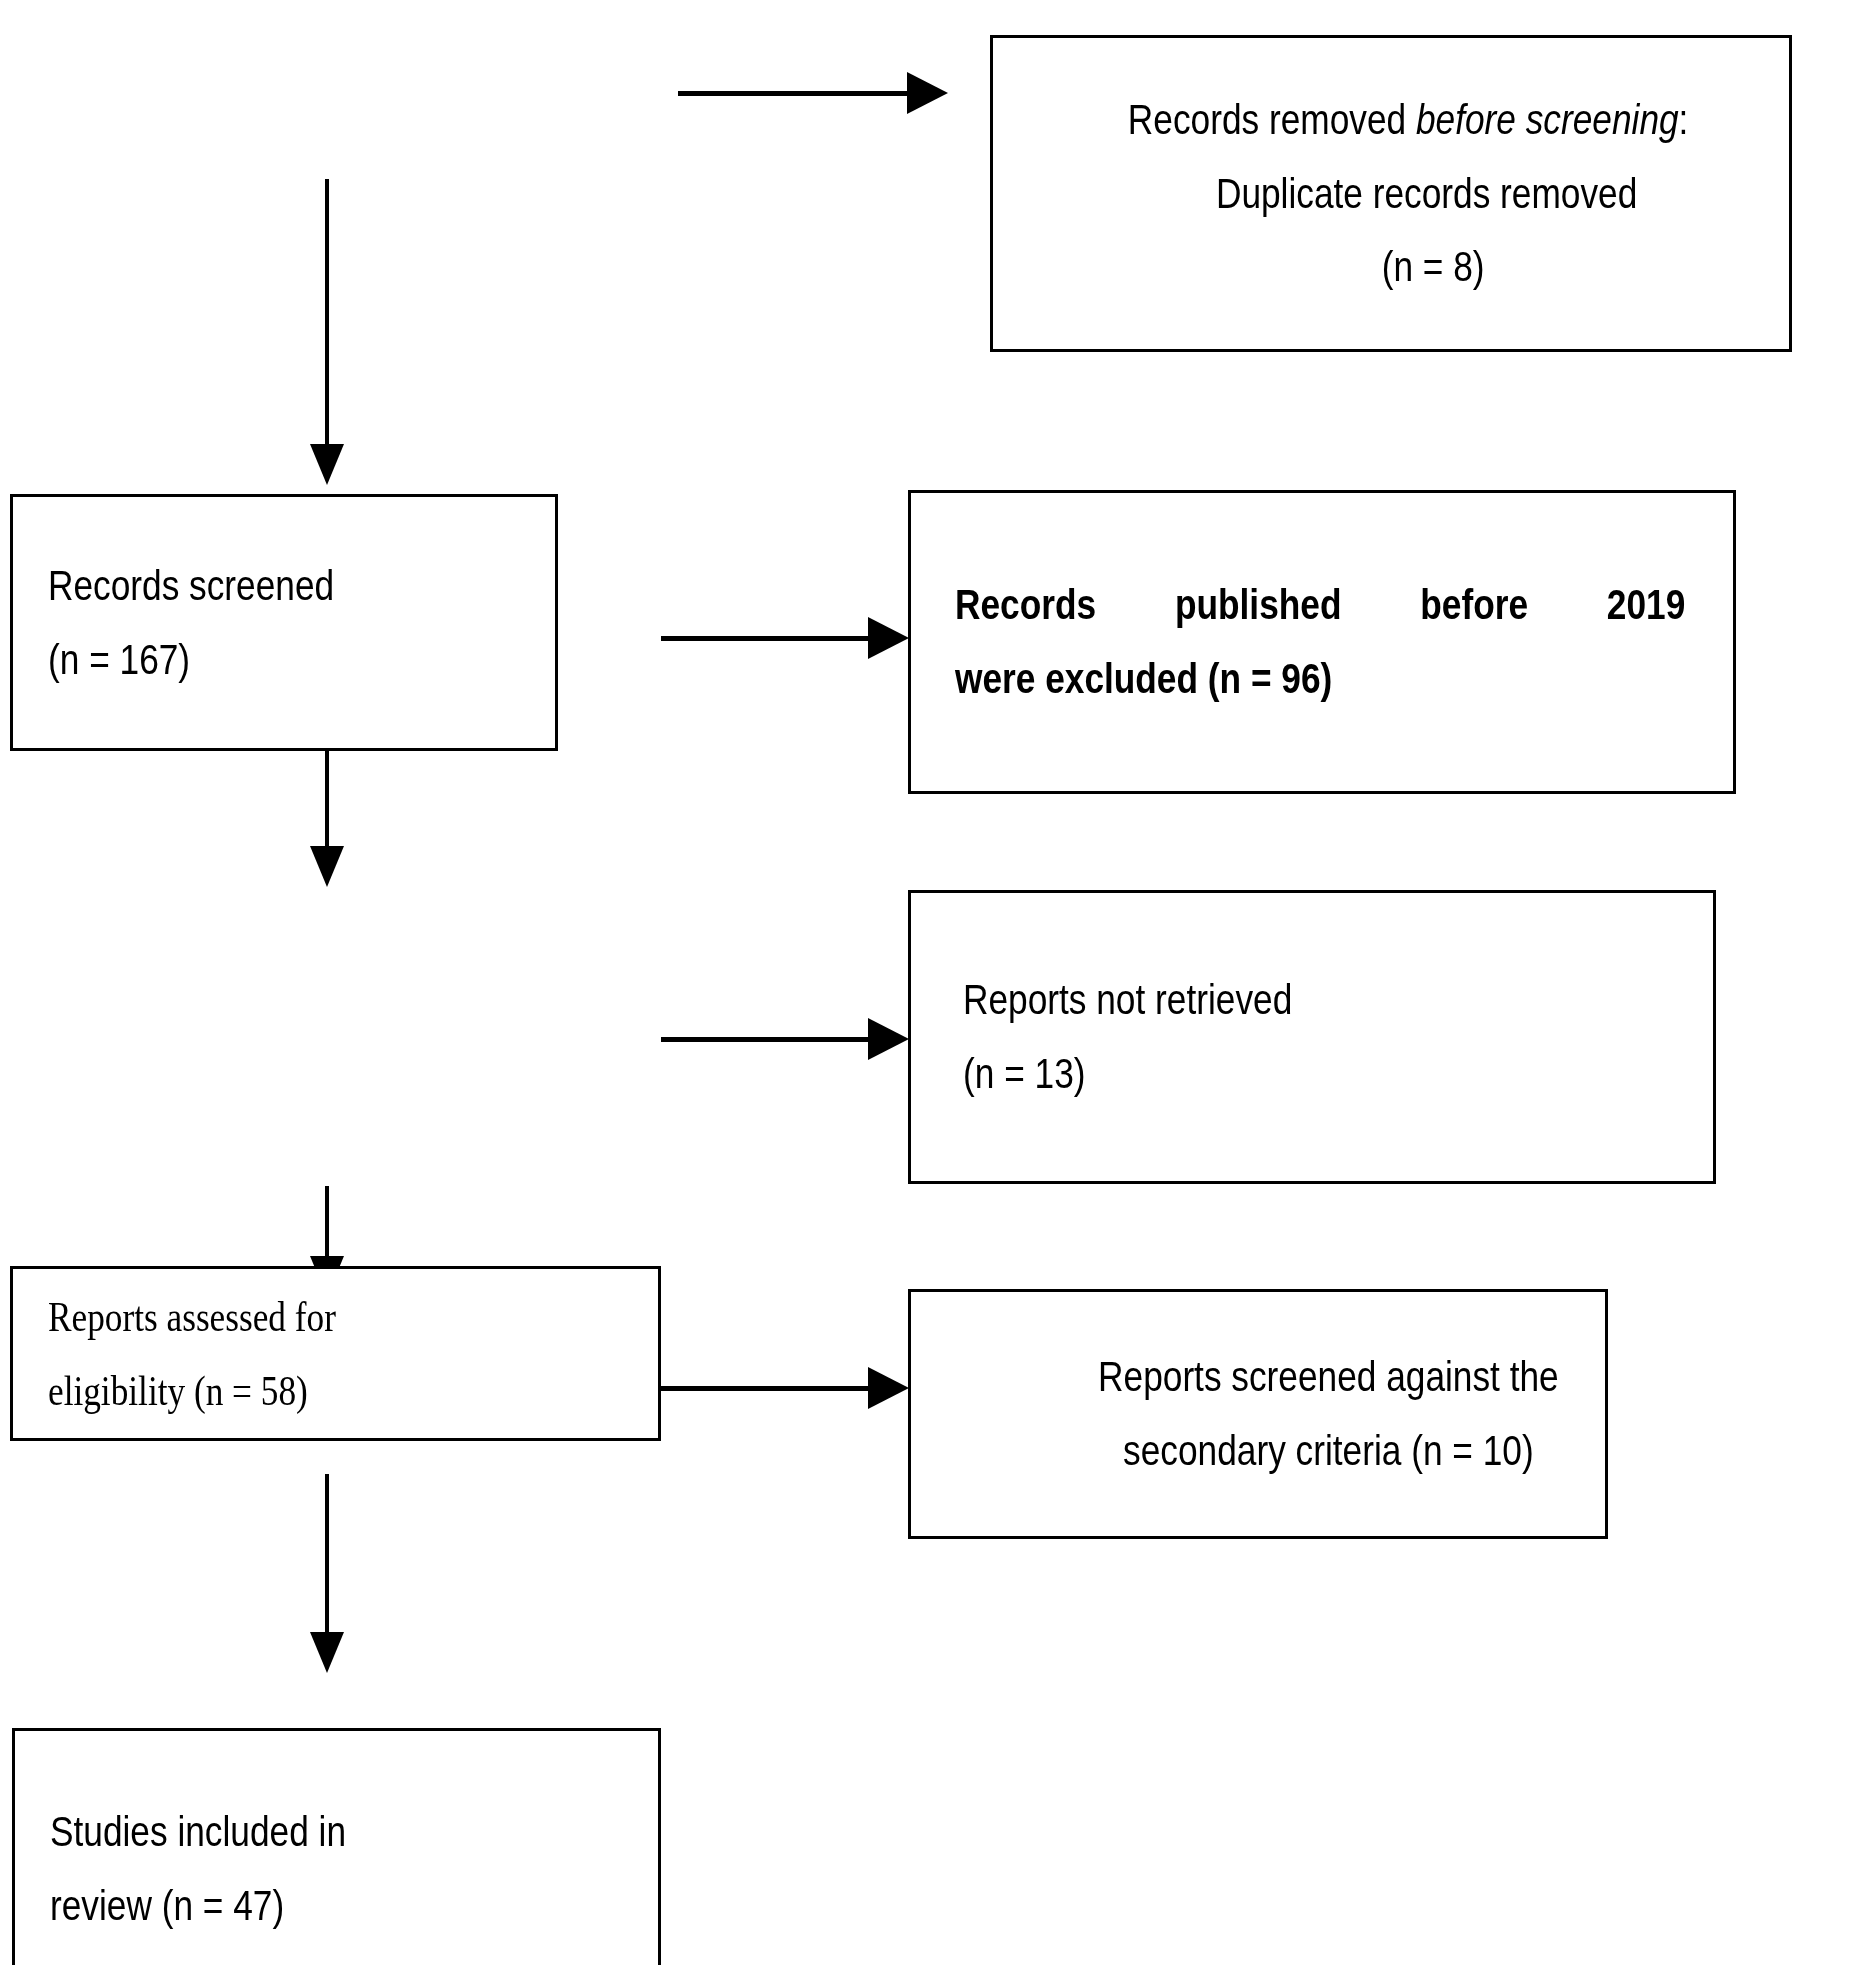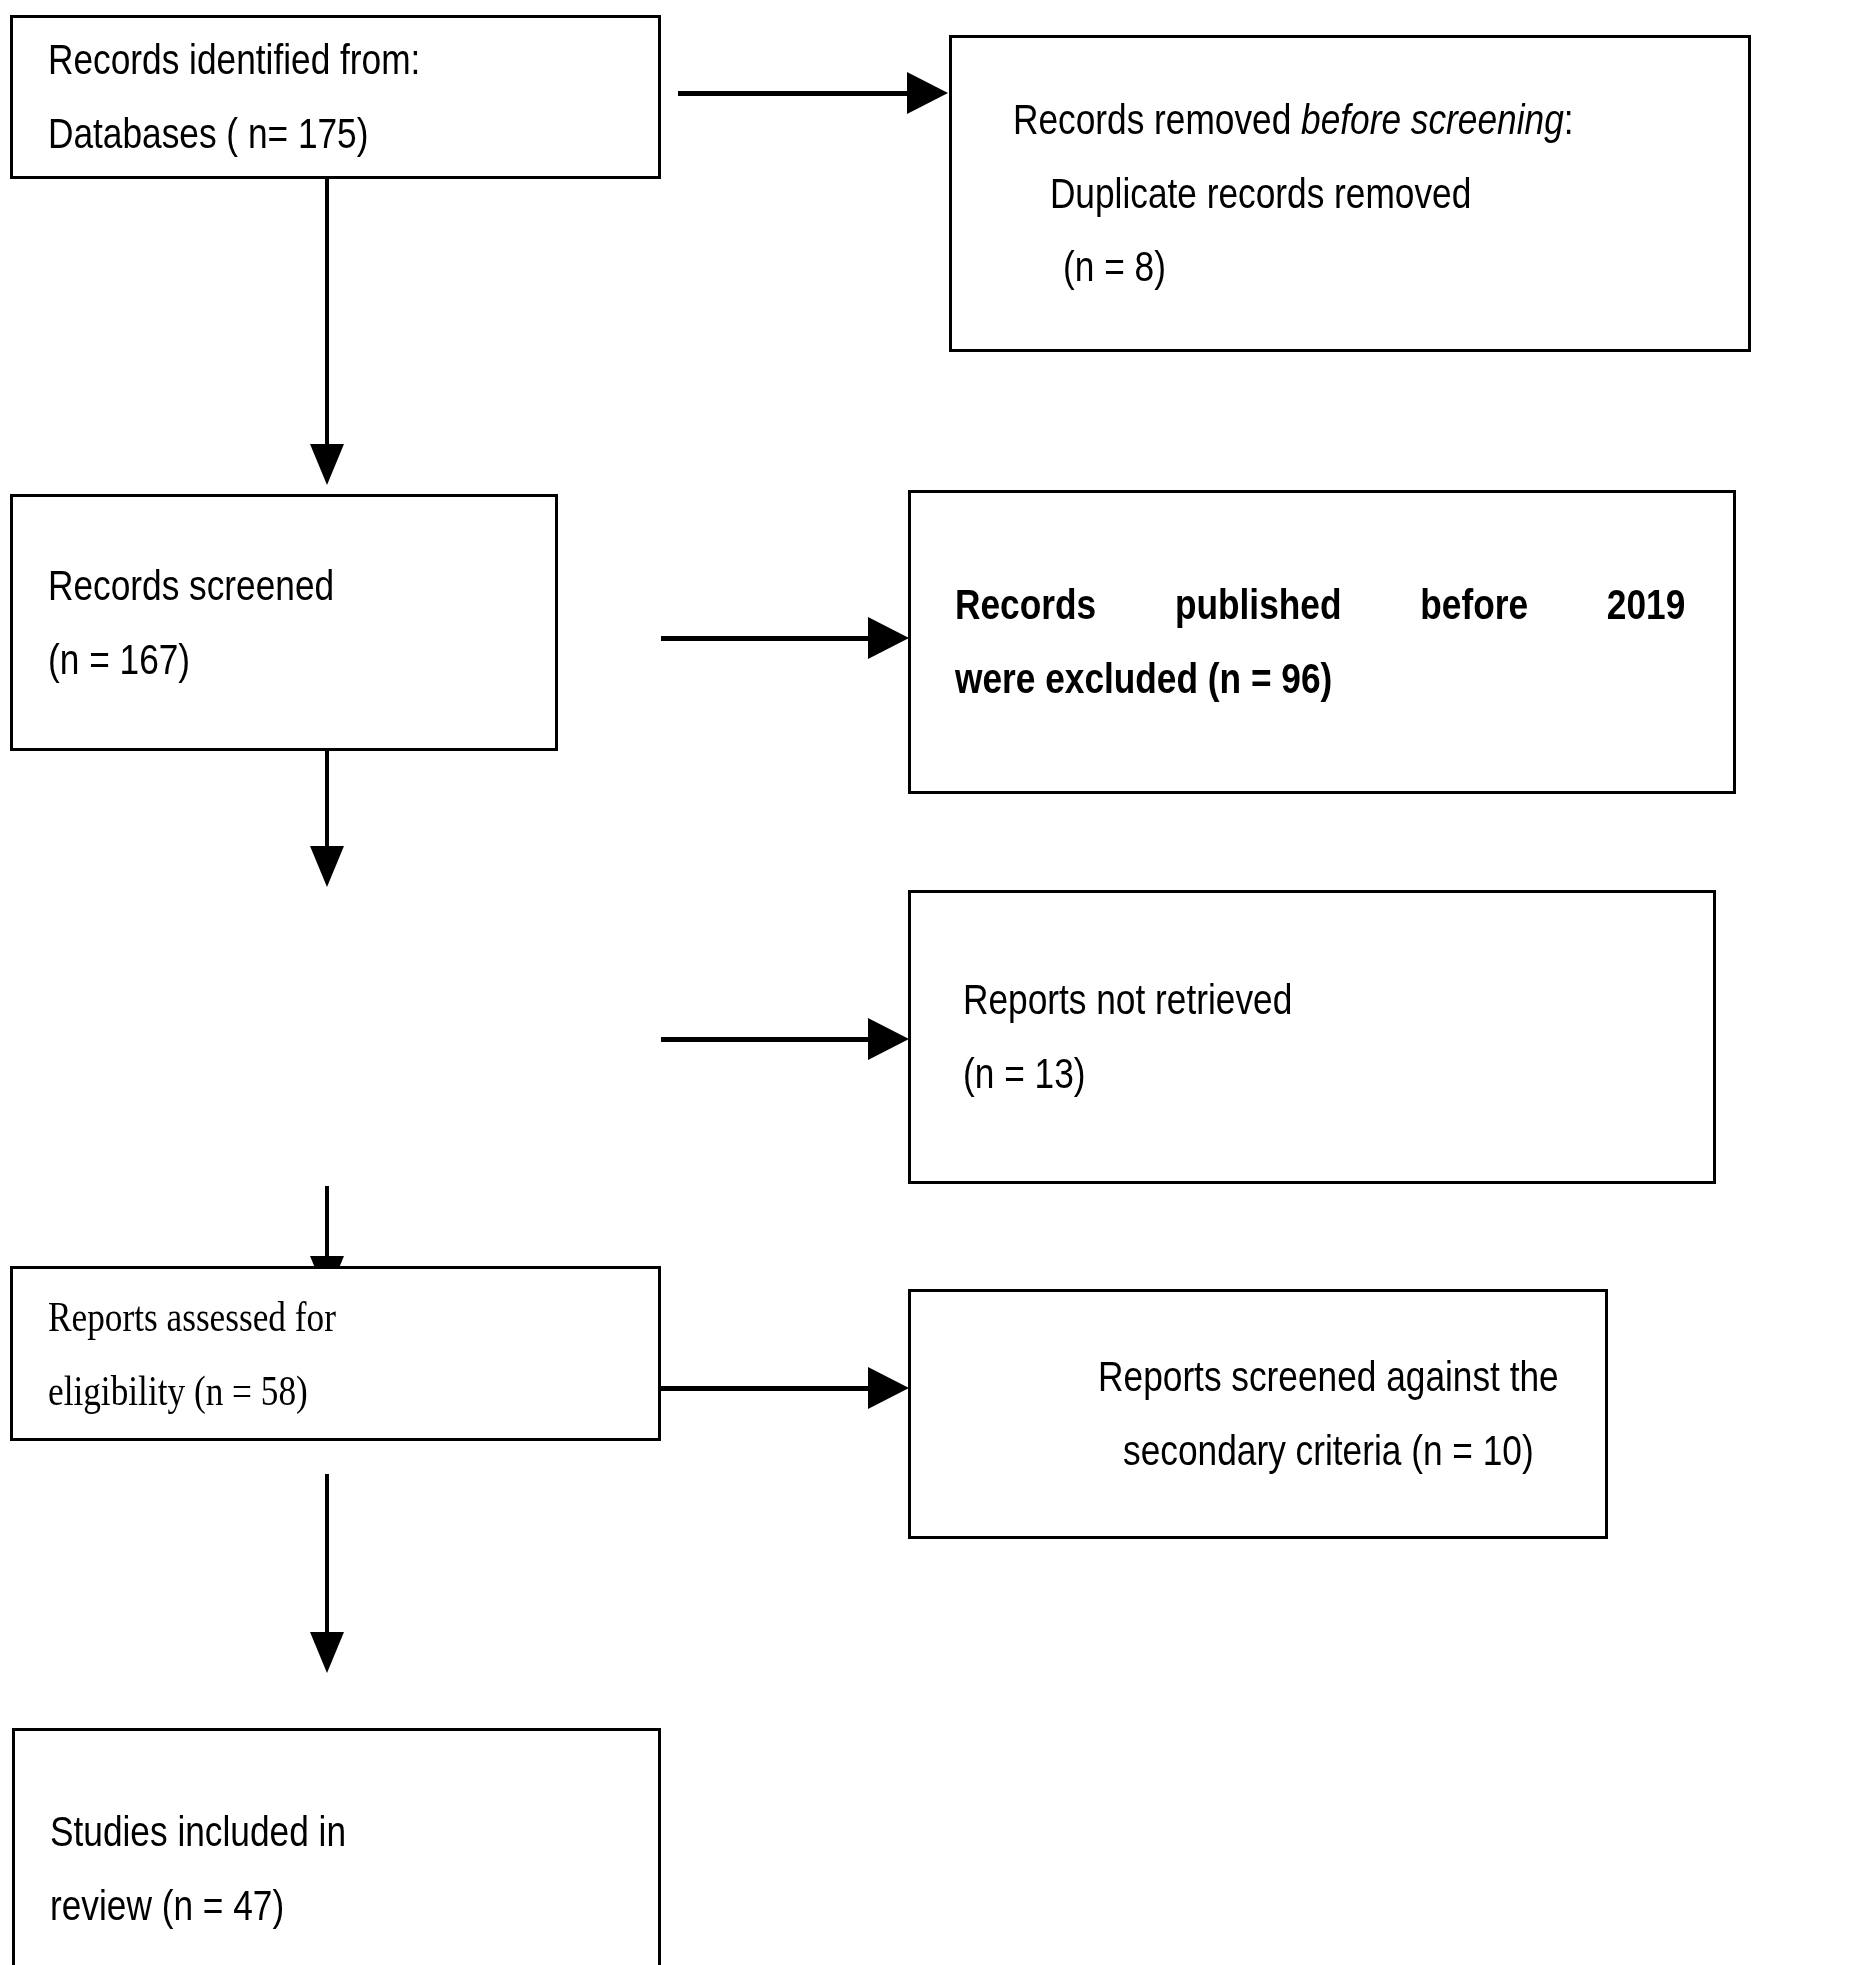--- a/index.html
+++ b/index.html
@@ -74,29 +74,25 @@
     border-top: 21.4px solid transparent;
     border-bottom: 21.4px solid transparent;
     border-left: 41px solid #000000;
   }
 </style>
 </head>
 <body>
 
 <div id="stage">
 
-  <div class="node pad-l" style="left:10px; top:15.4px; width:651px; height:164px;">
-    <div class="txt"><span>Records identified from:</span>
-<span>Databases ( n= 175)</span></div>
-  </div>
 
   <div class="hline" style="left:678px; top:91px; width:230px;"></div>
   <div class="arrow-right" style="left:907px; top:72px;"></div>
 
-  <div class="node pad-b2" style="left:949px; top:35px; width:802px; height:317px;">
+  <div class="node pad-b2" style="left:990px; top:35px; width:802px; height:317px;text-align:center;">
     <div class="txt"><span><span>Records removed </span><em>before screening</em><span>:</span></span>
 <span style="padding-left:45px">Duplicate records removed</span>
 <span style="padding-left:61px">(n = 8)</span></div>
   </div>
 
   <div class="vline" style="left:325px; top:179px; height:267px;"></div>
   <div class="arrow-down" style="left:310px; top:444px;"></div>
 
   <div class="node pad-l" style="left:10px; top:494px; width:548px; height:257px;">
     <div class="txt"><span>Records screened</span>

